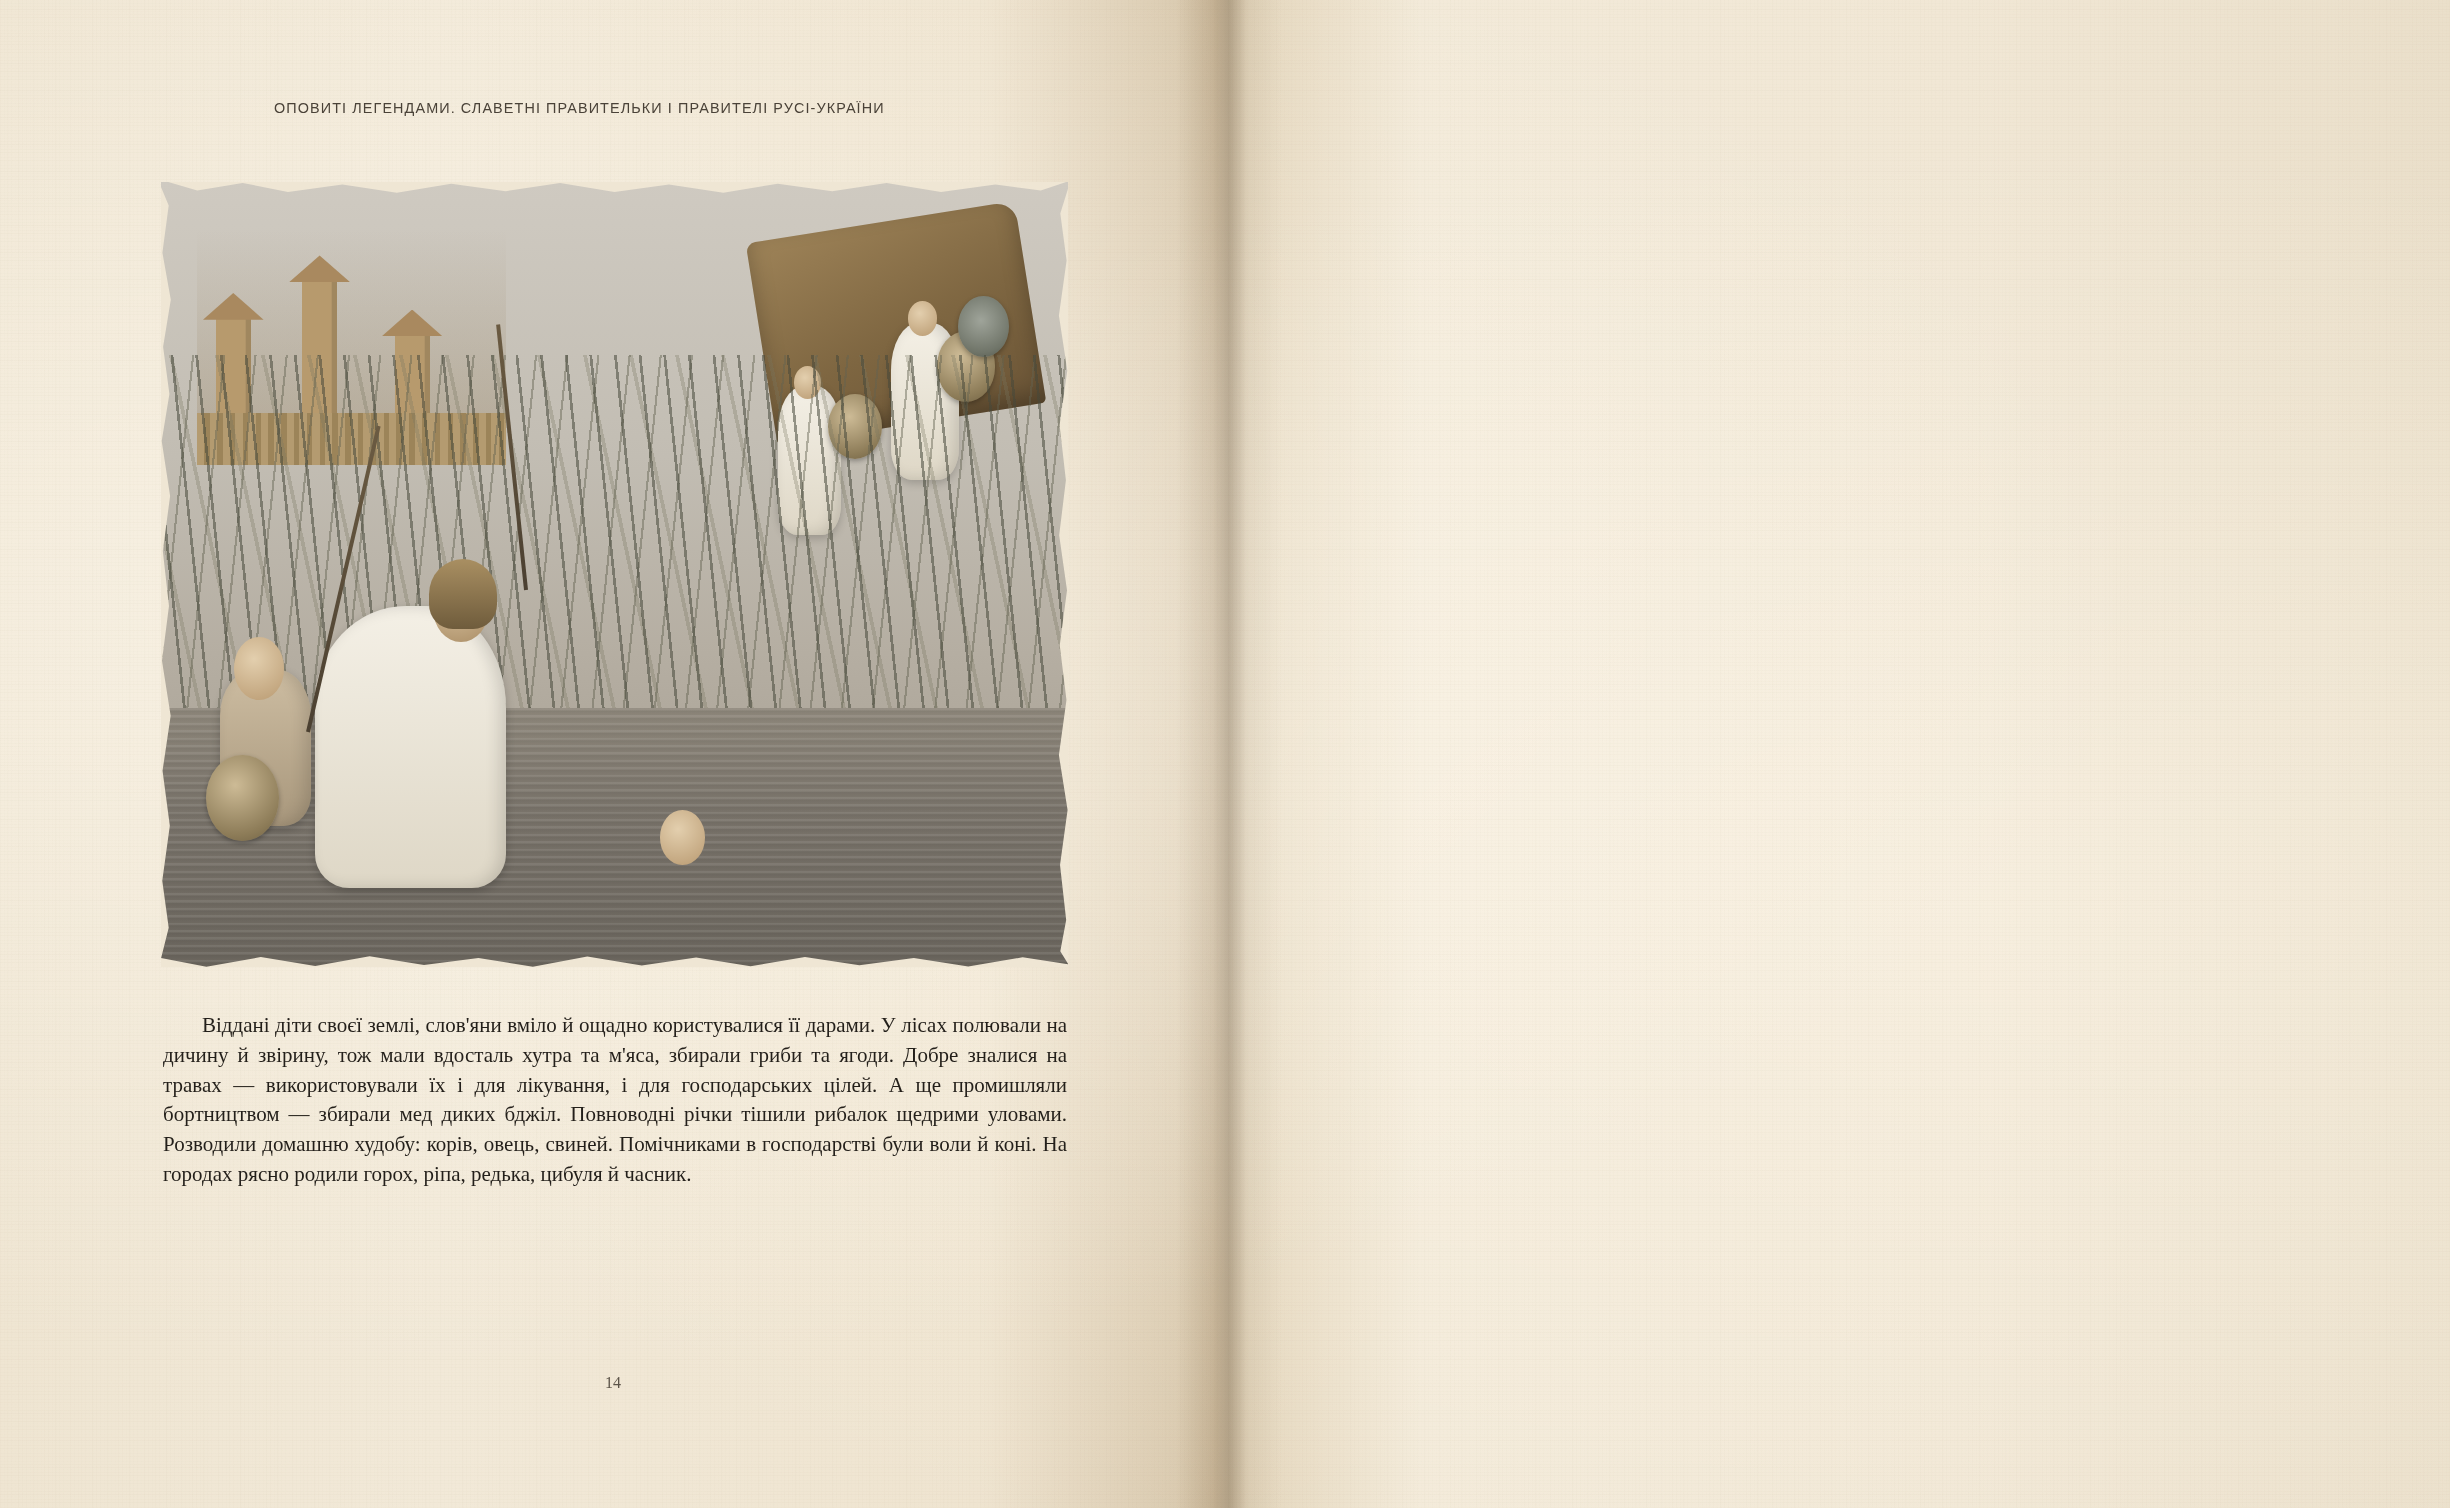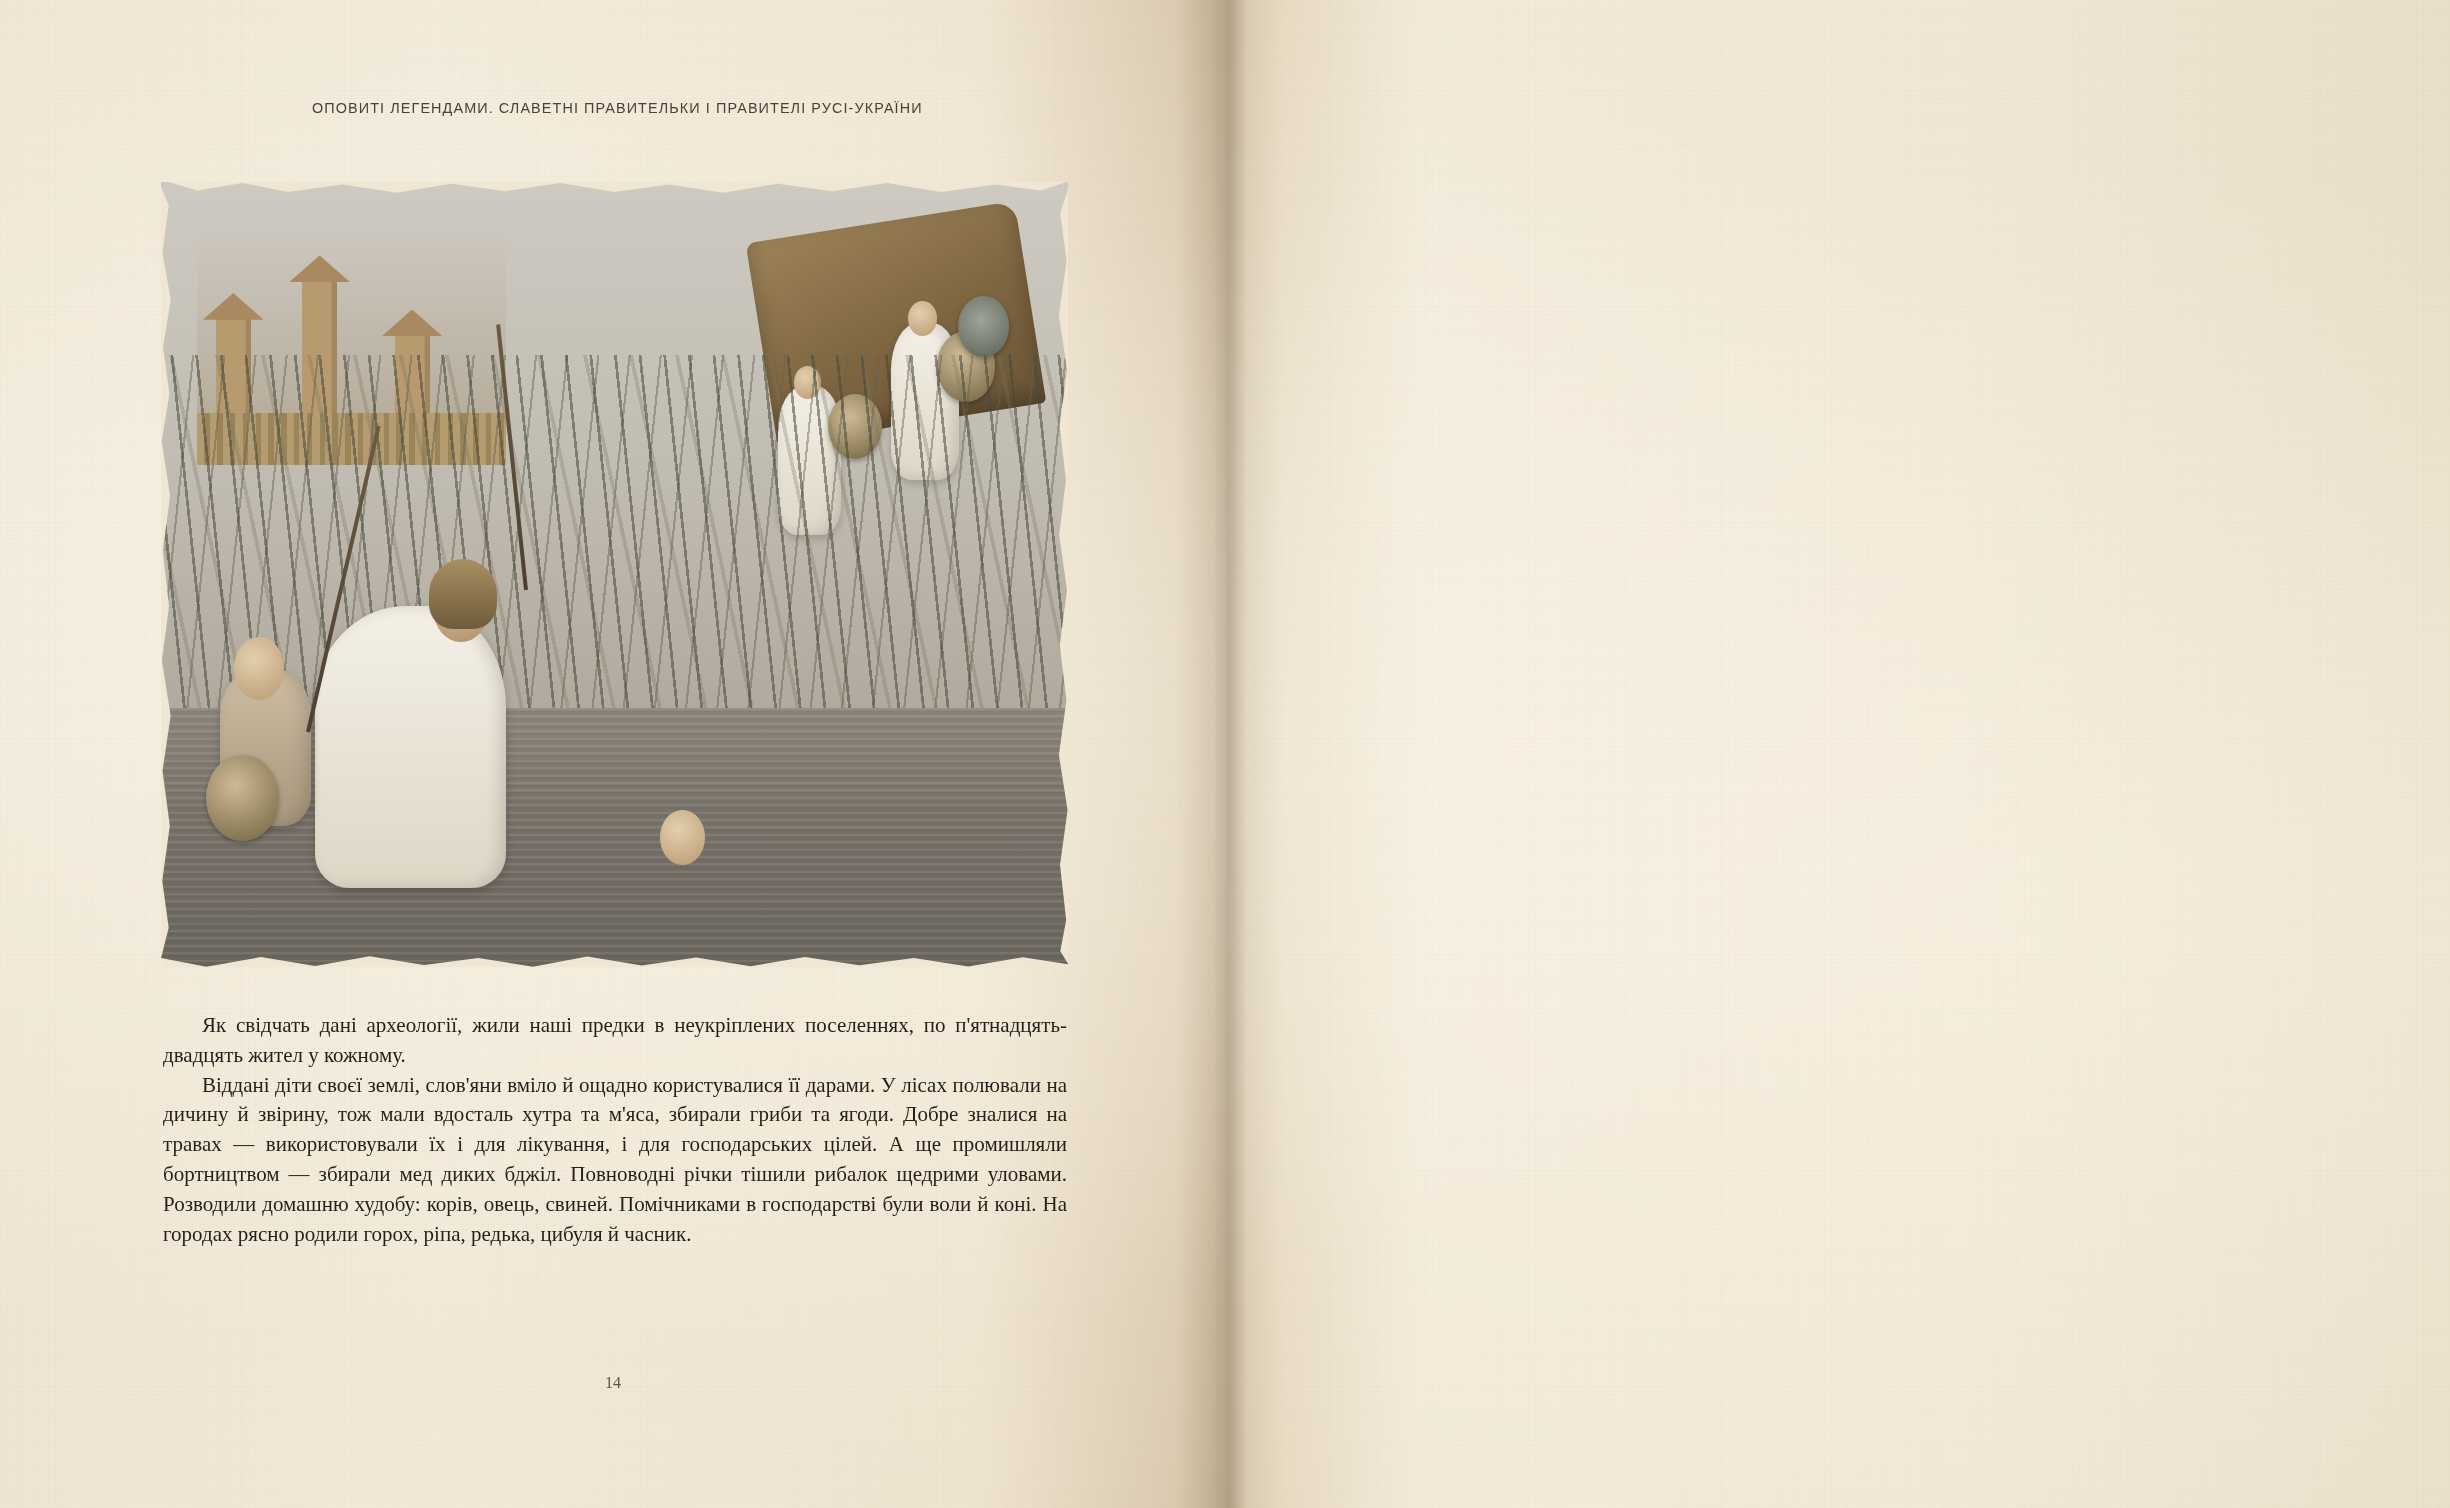--- a/index.html
+++ b/index.html
@@ -54,21 +54,20 @@
 
   .running-head {
     position: absolute;
     top: 100px;
     font-family: "Liberation Sans", sans-serif;
     font-size: 14.4px;
     letter-spacing: 1.1px;
     color: #4a4238;
     text-transform: uppercase;
     white-space: nowrap;
-    margin-left: 38px;
   }
   .rh-left  { left: 274px; }
 
   .folio {
     position: absolute;
     font-family: "Liberation Serif", serif;
     font-size: 16px;
     color: #5c5449;
     text-align: center;
     width: 64px;
@@ -235,21 +234,20 @@
       <div class="spear" style="left:16%; top:30%; height:40%; transform:rotate(13deg);"></div>
       <div class="spear" style="left:40%; top:18%; height:34%; transform:rotate(-6deg);"></div>
 
       <div class="torn-top"></div>
       <div class="torn-bottom"></div>
       <div class="torn-left"></div>
       <div class="torn-right"></div>
     </div>
 
     <div class="body-col" id="left-body">
-      <p>Як свідчать дані археології, жили наші предки в неукріплених поселеннях, по п'ятнадцять-двадцять жител у кожному.</p>
       <p>Віддані діти своєї землі, слов'яни вміло й ощадно користувалися її дарами. У лісах полювали на дичину й звірину, тож мали вдосталь хутра та м'яса, збирали гриби та ягоди. Добре зналися на травах — використовували їх і для лікування, і для господарських цілей. А ще промишляли бортництвом — збирали мед диких бджіл. Повноводні річки тішили рибалок щедрими уловами. Розводили домашню худобу: корів, овець, свиней. Помічниками в господарстві були воли й коні. На городах рясно родили горох, ріпа, редька, цибуля й часник.</p>
     </div>
 
     <div class="folio folio-left">14</div>
   </div>
 
   <div class="page right">
 
     
 

